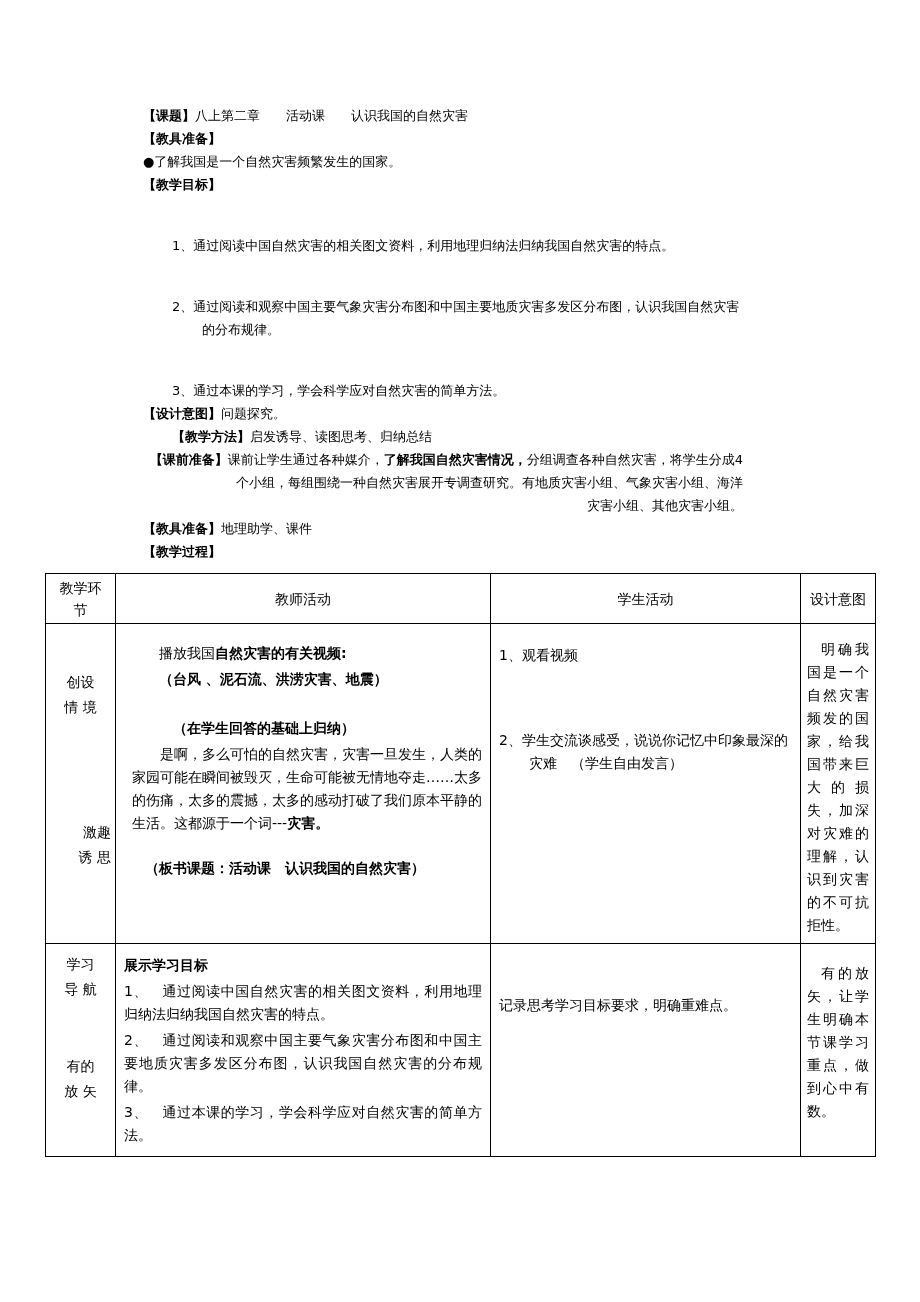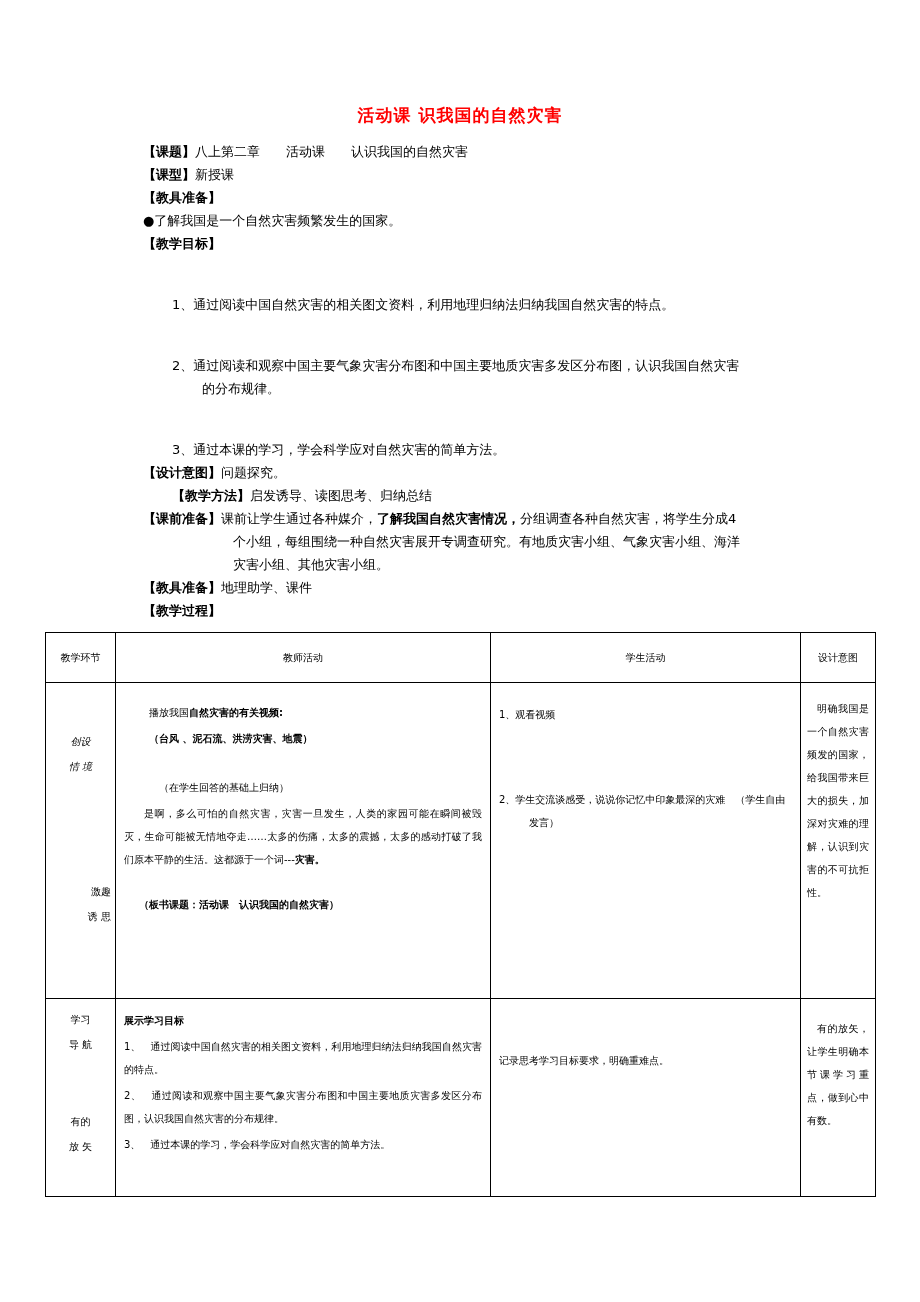--- a/index.html
+++ b/index.html
@@ -28,82 +28,80 @@
   .body-text {
     font-size: 13px;
     line-height: 23px;
     padding-left: 98px;
     width: 600px;
   }
   .para { margin: 0; }
   .b { font-weight: bold; }
   .indent2 { margin-left: 29px; }
   .hang2 { margin-left: 29px; padding-left: 30px; text-indent: -30px; margin-top: 38px; }
-  .hang6 { padding-left: 90px; text-indent: -90px; }
+  .hang6 { padding-left: 90px; text-indent: -90px; text-align: right; }
 
   table.process-table {
     margin-top: 10px;
     border-collapse: collapse;
     table-layout: fixed;
     width: 830px;
-    font-size: 10px;
+    font-size: 14px;
   }
   .process-table td, .process-table th {
     border: 1px solid #000000;
     vertical-align: top;
     box-sizing: border-box;
     font-weight: normal;
   }
   .process-table th {
     height: 50px;
     vertical-align: middle;
     text-align: center;
     line-height: 22px;
     padding: 2px 8px;
   }
   .process-table th.th-stage { padding: 2px 13px; }
   tr.row-1 { height: 316px; }
   tr.row-2 { height: 198px; }
 
   td.cell-stage { text-align: center; line-height: 25px; padding: 0 4px; }
   .stage-group div { white-space: pre; }
-  .r1 .stage-top { margin-top: 46px; font-style: italic; }
+  .r1 .stage-top { margin-top: 46px; }
   .r1 .stage-bottom { margin-top: 100px; text-align: right; }
   .r2 .stage-top { margin-top: 8px; }
   .r2 .stage-bottom { margin-top: 52px; }
 
   td.cell-teacher { padding: 18px 8px 6px 8px; }
   td.cell-teacher.r2pad { padding: 10px 8px 6px 8px; }
   .tp { margin: 0 0 3px 0; line-height: 23px; }
   .just { text-align: justify; }
   .ti15 { text-indent: 1.5em; }
-  .ti2  { text-indent: 2em; }
+  .ti2  { text-indent: 2em; margin-left: 8px; }
   .ti25 { text-indent: 2.5em; }
-  .ti35 { text-indent: 3.5em; }
+  .ti35 { text-indent: 3.5em; font-weight: bold; }
   .mt26 { margin-top: 26px; }
   .mt22 { margin-top: 22px; }
 
   td.cell-student { padding: 20px 8px 6px 8px; line-height: 23px; }
   td.cell-student.r2pad { padding: 50px 8px 6px 8px; }
   .student-item2 { margin-top: 62px; padding-left: 30px; text-indent: -30px; }
 
   td.cell-intent { padding: 14px 6px 6px 6px; line-height: 23px; text-align: justify; }
   td.cell-intent.r2pad { padding-top: 18px; margin-top: 38px; }
   .intent-text { text-indent: 1em; margin: 0; }
 </style>
 </head>
 <body>
 
 <div class="page">
 
-  <h1 class="doc-title">活动课 识我国的自然灾害</h1>
 
   <div class="body-text">
     <p class="para"><span class="b">【课题】</span><span>八上第二章　　活动课　　认识我国的自然灾害</span></p>
-    <p class="para"><span class="b">【课型】</span><span>新授课</span></p>
     <p class="para"><span class="b">【教具准备】</span></p>
     <p class="para"><span>●了解我国是一个自然灾害频繁发生的国家。</span></p>
     <p class="para"><span class="b">【教学目标】</span></p>
     <p class="para hang2"><span>1、通过阅读中国自然灾害的相关图文资料，利用地理归纳法归纳我国自然灾害的特点。</span></p>
     <p class="para hang2"><span>2、通过阅读和观察中国主要气象灾害分布图和中国主要地质灾害多发区分布图，认识我国自然灾害的分布规律。</span></p>
     <p class="para hang2"><span>3、通过本课的学习，学会科学应对自然灾害的简单方法。</span></p>
     <p class="para"><span class="b">【设计意图】</span><span>问题探究。</span></p>
     <p class="para indent2"><span class="b">【教学方法】</span><span>启发诱导、读图思考、归纳总结</span></p>
     <p class="para hang6"><span class="b">【课前准备】</span><span>课前让学生通过各种媒介，</span><span class="b">了解我国自然灾害情况，</span><span>分组调查各种自然灾害，将学生分成4个小组，每组围绕一种自然灾害展开专调查研究。有地质灾害小组、气象灾害小组、海洋灾害小组、其他灾害小组。</span></p>
     <p class="para"><span class="b">【教具准备】</span><span>地理助学、课件</span></p>

